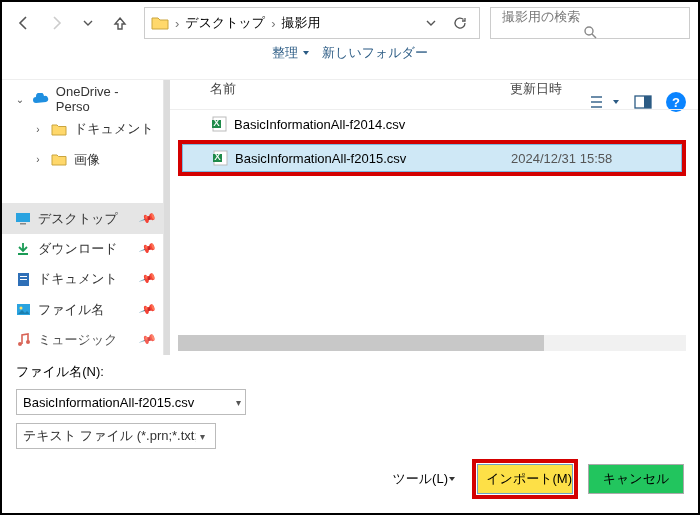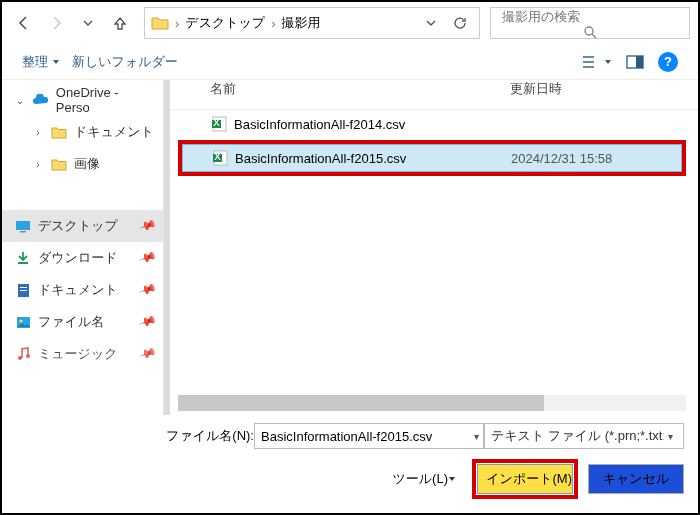--- a/index.html
+++ b/index.html
@@ -12,21 +12,21 @@
   .addr { flex: 1; height: 32px; border: 1px solid #ccc; display: flex; align-items: center; padding: 0 6px; gap: 6px; margin: 0 6px; }
   .addr .crumb { display: flex; align-items: center; gap: 6px; }
   .addr .sep { color: #777; }
   .addr .spacer { flex: 1; }
   .addr .dd { color: #555; padding: 0 4px; }
   .addr .refresh { color: #555; padding: 0 6px; }
   .search { width: 200px; height: 32px; border: 1px solid #ccc; display: flex; align-items: center; padding: 0 6px; color: #888; flex-direction: column; }
   .search input { border: none; outline: none; flex: 1; font-size: 13px; color: #333; background: transparent; }
   .search .mag { color: #888; }
   
-  .toolbar { height: 36px; display: flex; align-items: center; padding: 0 20px; gap: 30px; border-bottom: 1px solid #eee;}
+  .toolbar { height: 36px; display: flex; align-items: center; padding: 0 12px; gap: 30px; border-bottom: 1px solid #eee; flex-direction: column;}
   .toolbar .tb-left { display: flex; align-items: center; gap: 12px; color: #2b5b84; }
   .toolbar .tb-item { display: flex; align-items: center; gap: 4px; }
   .toolbar .tb-right { margin-left: auto; display: flex; align-items: center; gap: 14px; color: #2b5b84; }
   .help { width: 20px; height: 20px; border-radius: 50%; background: #0a84ff; color:#fff; display:flex; align-items:center; justify-content:center; font-size:13px; font-weight:bold;}
   
   .main { flex: 1; display: flex; min-height: 0; }
   .sidebar { width: 162px; border-right: 1px solid #e5e5e5; display:flex; flex-direction:column; padding-top:4px; }
   .side-item { height: 32px; display: flex; align-items: center; gap: 6px; padding: 0 8px 0 12px; color: #333; }
   .side-item.indent { padding-left: 30px; }
   .side-item.sel { background: #e5e5e5; }
@@ -41,30 +41,30 @@
   .fh-date { flex:1; }
   .file-row { height: 28px; display:flex; align-items:center; padding-left: 40px; }
   .file-row .fname { width:300px; display:flex; align-items:center; gap:6px;}
   .file-row .fdate { flex:1; color:#555;}
   .file-row.sel { background:#cfe8f6; border:1px solid #7fb7de;}
   .file-highlight-wrap { border:4px solid #d40000; margin:2px 12px 2px 8px; }
   .hscroll { height:16px; background:#f1f1f1; margin:0 12px 4px 8px; position:relative;}
   .hscroll .thumb { position:absolute; left:0; top:0; height:100%; width:72%; background:#c8c8c8;}
   
   .bottom { padding: 8px 14px 14px 14px; display:flex; flex-direction:column; gap:10px;}
-  .row1 { display:flex; align-items:center; gap:0; justify-content:flex-end;}
+  .row1 { display:flex; gap:8px; justify-content:flex-end;flex-direction:column;}
   .row1 .lbl { white-space:nowrap; }
   .combo { height:26px; border:1px solid #bbb; display:flex; align-items:center; padding:0 6px; background:#fff;}
   .combo.fname-c { width:230px; padding:0;}
   .combo.fname-c input { flex:1; padding:0 6px; border:none; outline:none; height:100%; font-size:13px;}
   .combo .caret { padding:0 4px; color:#555; font-size:10px;}
   .combo.filter-c { width:200px; font-size:12.5px; color:#333;}
   .row2 { display:flex; align-items:center; gap:10px; justify-content:flex-end;}
   .tools { display:flex; align-items:center; gap:0; margin-right:6px;}
-  .btn { height:30px; min-width:96px; border:1px solid #aaa; background:#1d4ed8; display:flex; align-items:center; justify-content:center; }
+  .btn { height:30px; min-width:96px; border:1px solid #aaa; background:#22c55e; display:flex; align-items:center; justify-content:center; }
   .btn.primary { background:#fde047; border-color:#6da2c0;justify-content:flex-end;}
   .btn-highlight { border:4px solid #d40000; padding:1px;}
   svg { display:block;}
 </style>
 </head>
 <body>
 
 <div class="window">
 
   <div class="nav-row">

